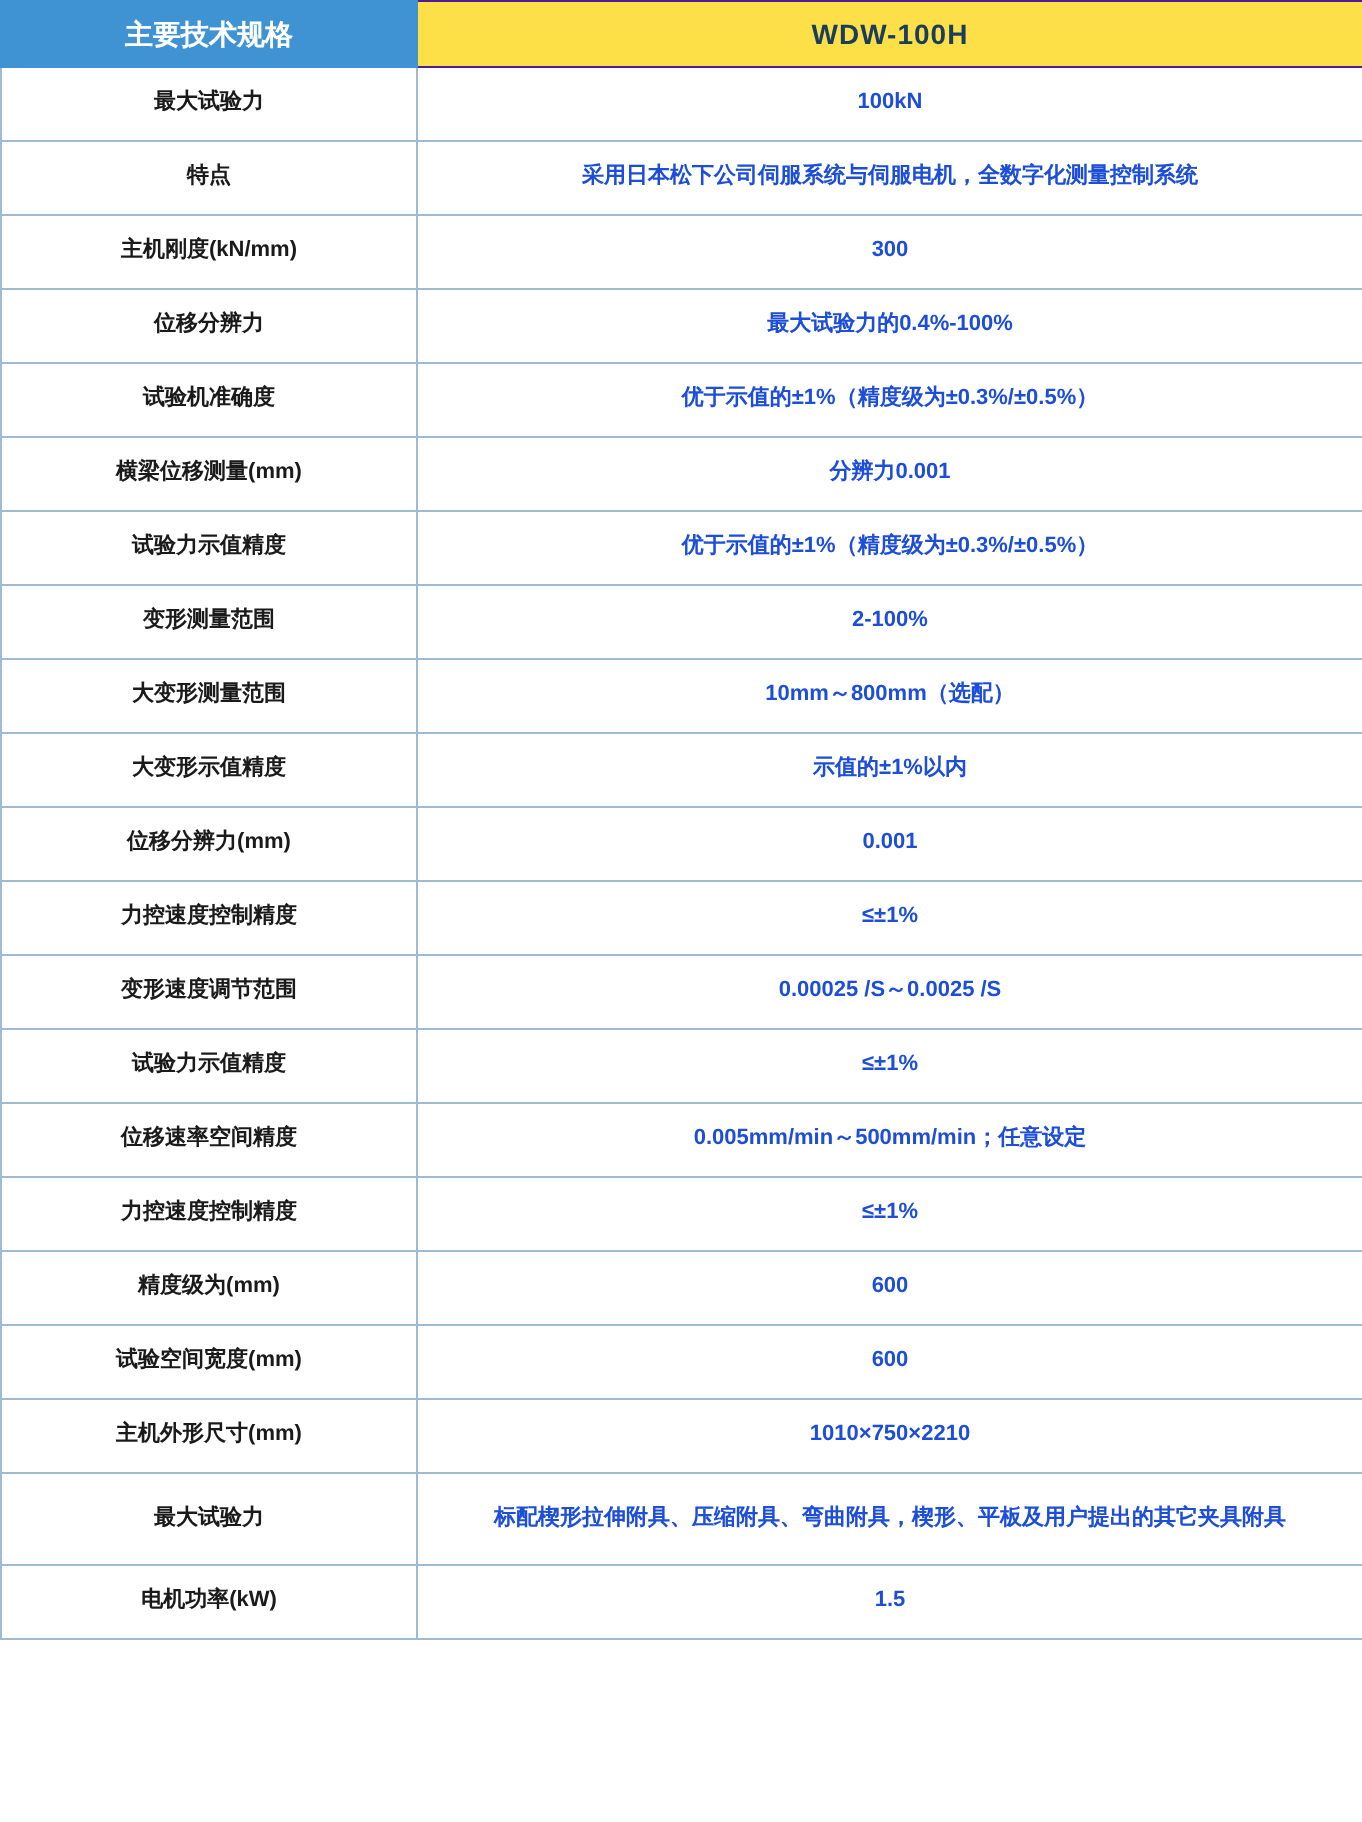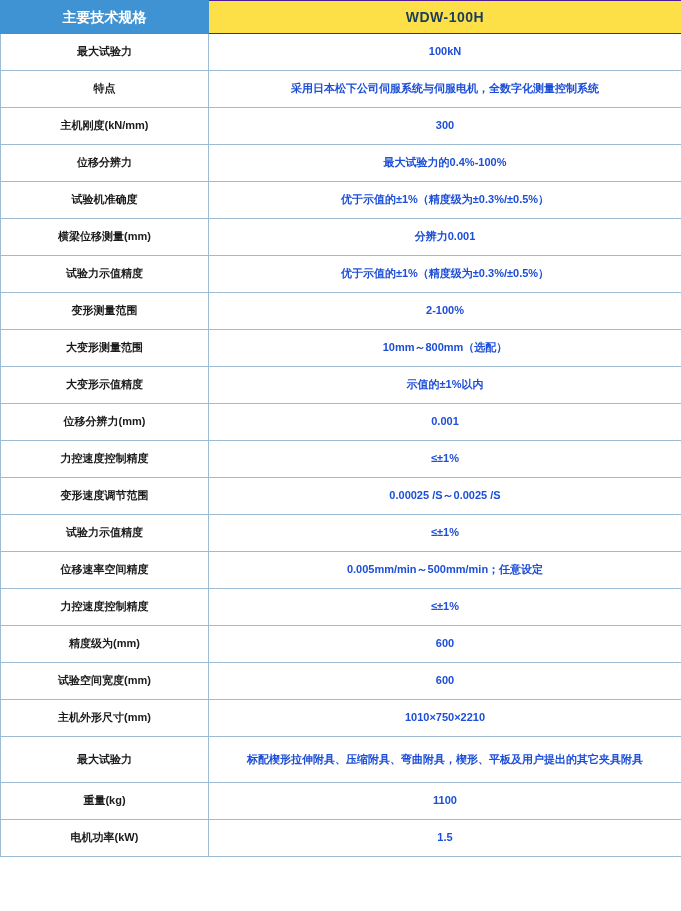--- a/index.html
+++ b/index.html
@@ -150,21 +150,17 @@
       </tr>
       <tr>
         <td class="label">主机外形尺寸(mm)</td>
         <td class="value">1010×750×2210</td>
       </tr>
       <tr class="tall">
         <td class="label">最大试验力</td>
         <td class="value">标配楔形拉伸附具、压缩附具、弯曲附具，楔形、平板及用户提出的其它夹具附具</td>
       </tr>
       <tr>
-        <td class="label">重量(kg)</td>
-        <td class="value">1100</td>
-      </tr>
-      <tr>
         <td class="label">电机功率(kW)</td>
         <td class="value">1.5</td>
       </tr>
     </tbody>
 </table>
 
 </body></html>

